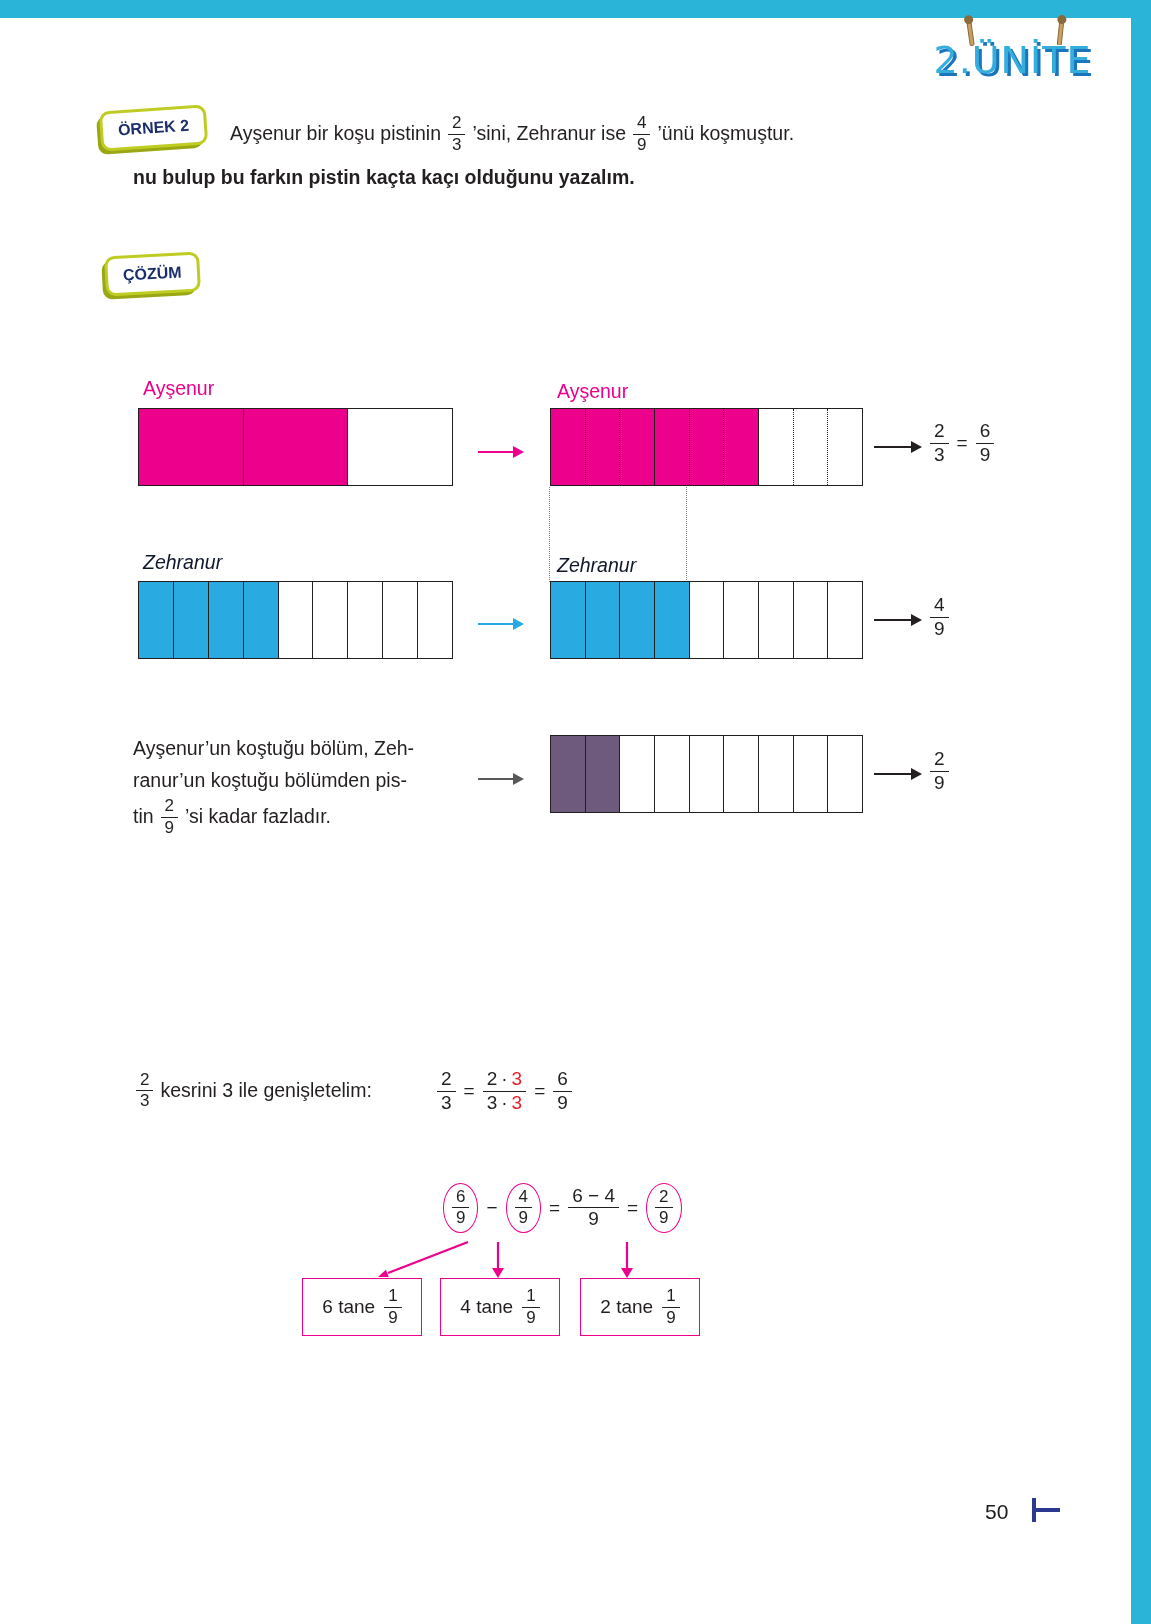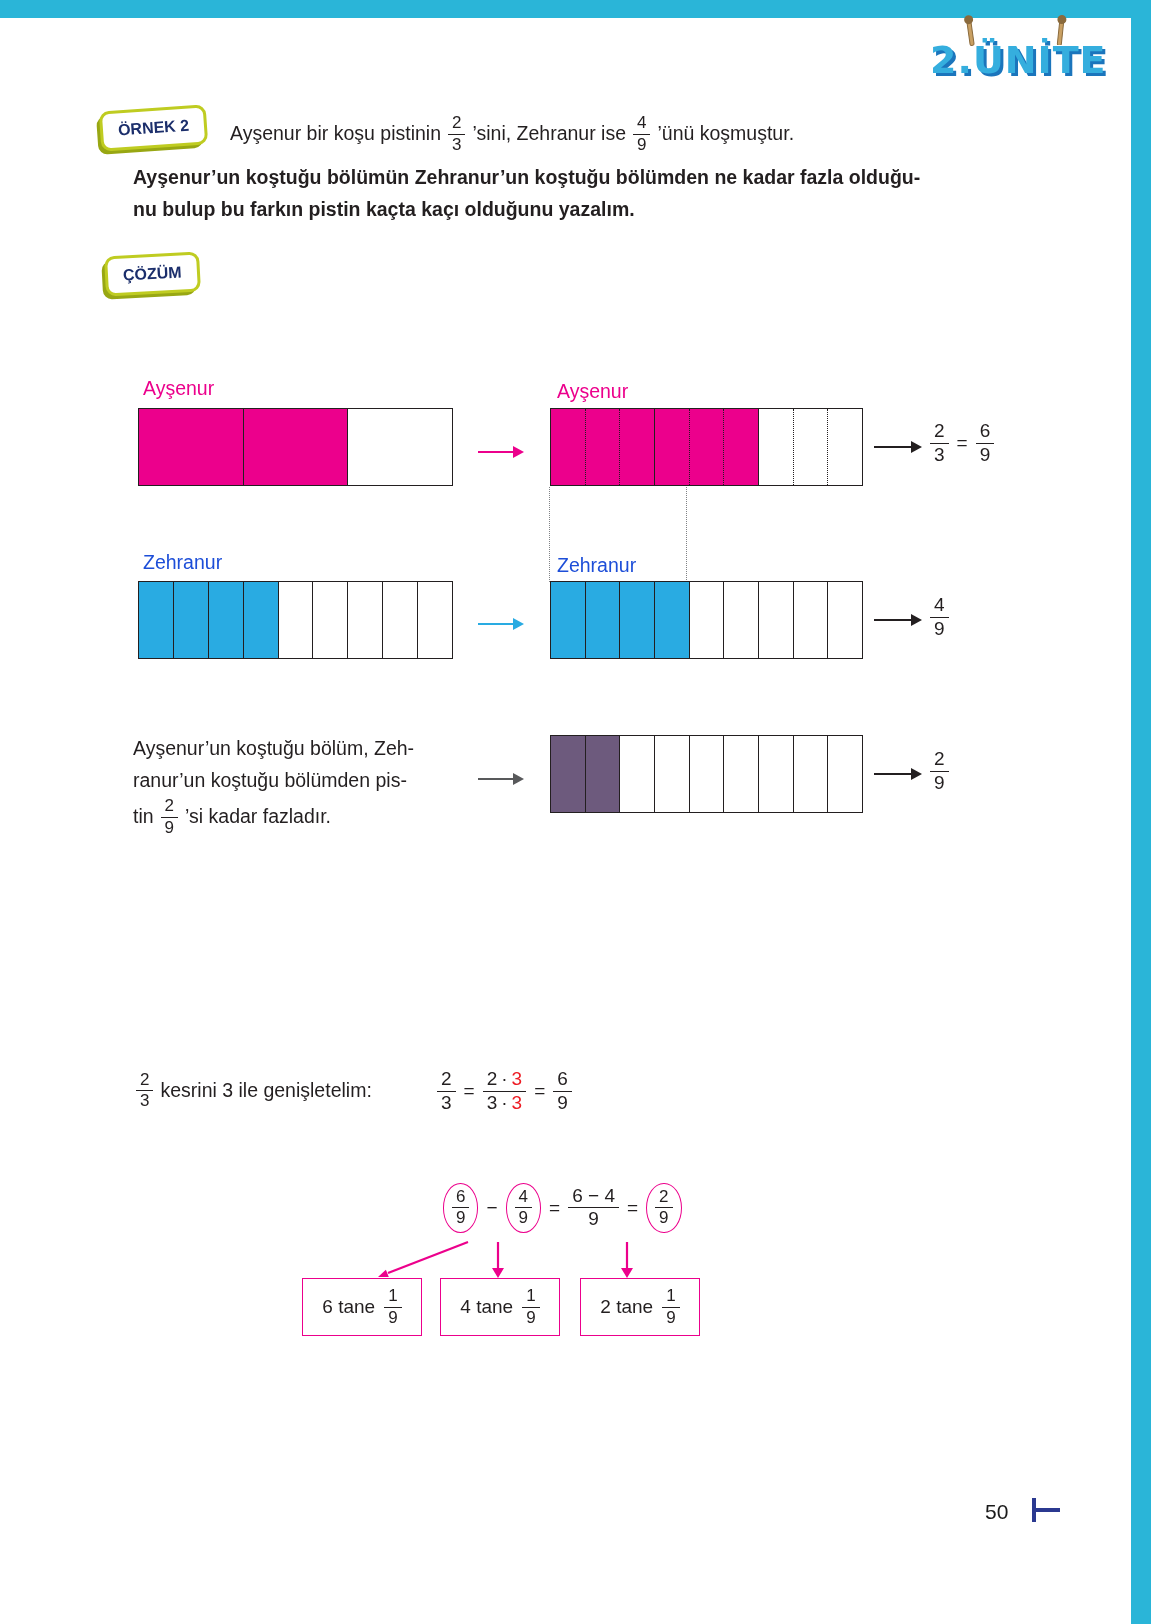--- a/index.html
+++ b/index.html
@@ -10,21 +10,21 @@
   
   .topbar { left:0; top:0; width:1151px; height:18px; background:#2ab5d8; }
   .rightbar { right:0; top:0; width:20px; height:1624px; background:#2ab5d8; }
 
   
   .unit-logo { left:930px; top:24px; width:165px; height:64px; text-align:center; }
   .hanger { position:absolute; top:-4px; width:5px; height:26px; background:#c9a063; border:1px solid #8a6a3c; border-radius:2px; }
   .hanger::after { content:""; position:absolute; left:-3px; top:-6px; width:9px; height:9px; border-radius:50%; background:#8a6a3c; }
   .h1 { left:38px; transform:rotate(-8deg); }
   .h2 { left:128px; transform:rotate(6deg); }
-  .unit-text { position:relative; display:inline-block; margin-top:14px; font-family:"DejaVu Sans", sans-serif; font-size:38px; font-weight:700; letter-spacing:1px; color:#35aede; text-shadow:3px 3px 0 #1b75bc, -1px -1px 0 #ffffff; }
+  .unit-text { position:relative; display:inline-block; margin-top:14px; font-family:"DejaVu Sans", sans-serif; font-size:38px; font-weight:400; letter-spacing:1px; color:#35aede; text-shadow:3px 3px 0 #1b75bc, -1px -1px 0 #ffffff; }
 
   
   .badge { background:#ffffff; border:3px solid #bfcc21; border-radius:10px; padding:8px 15px; font-weight:bold; font-size:16px; color:#1b2e6b; box-shadow:-4px 4px 0 -1px #98a713; white-space:nowrap; }
   .badge-ornek { left:100px; top:108px; transform:rotate(-4deg); }
   .badge-cozum { left:105px; top:254px; transform:rotate(-3deg); }
 
   
   .bodytext { font-size:19.5px; line-height:1.62; }
   .bold { font-weight:bold; }
   .inline-row { display:flex; align-items:center; gap:7px; white-space:nowrap; }
@@ -33,21 +33,21 @@
   .frac { display:inline-flex; flex-direction:column; align-items:center; font-size:17px; line-height:1.2; vertical-align:middle; }
   .frac .num { padding:0 4px; border-bottom:1.7px solid #231f20; }
   .frac .den { padding:0 4px; }
   .frac-lg { font-size:19px; }
   .nrow { display:inline-flex; gap:4px; align-items:baseline; white-space:nowrap; }
   .red { color:#ed1c24; }
 
   
   .runner-label { font-size:19.5px; }
   .lbl-pink { color:#ec008c; }
-  .lbl-blue { color:#1d4ed8; }
+  .lbl-blue { color:#0f172a;font-style:italic; }
 
   
   .bar { position:absolute; display:flex; border:1.4px solid #231f20; background:#ffffff; height:78px; }
   .bar .cell { flex:1; border-right:1.4px solid #231f20; }
   .bar .cell:last-child { border-right:none; }
   .bar .cell.dashed { border-right-style:dotted; }
 
   .vdot { position:absolute; width:0; border-left:1.6px dotted #808285; }
 
   
@@ -84,21 +84,20 @@
     </span>
     <span>’sini, Zehranur ise</span>
     <span class="frac">
       <span class="num">4</span>
       <span class="den">9</span>
     </span>
     <span>’ünü koşmuştur.</span>
   </div>
 
   <div class="abs bodytext bold" style="left:133px; top:162px; width:900px;">
-    <div>Ayşenur’un koştuğu bölümün Zehranur’un koştuğu bölümden ne kadar fazla olduğu-</div>
     <div>nu bulup bu farkın pistin kaçta kaçı olduğunu yazalım.</div>
   </div>
 
   <div class="abs badge badge-cozum">ÇÖZÜM</div>
 
 
   <div class="abs runner-label lbl-pink" style="left:143px; top:377px;">Ayşenur</div>
   <div class="bar" style="left:138px; top:408px; width:315px;">
       <div class="cell" style="background: rgb(236, 0, 140);"></div>
       <div class="cell" style="background: rgb(236, 0, 140);"></div>

